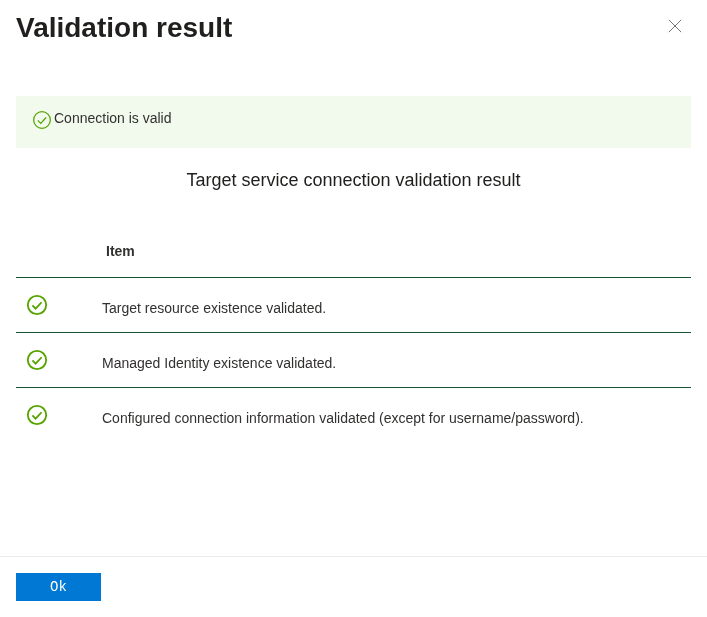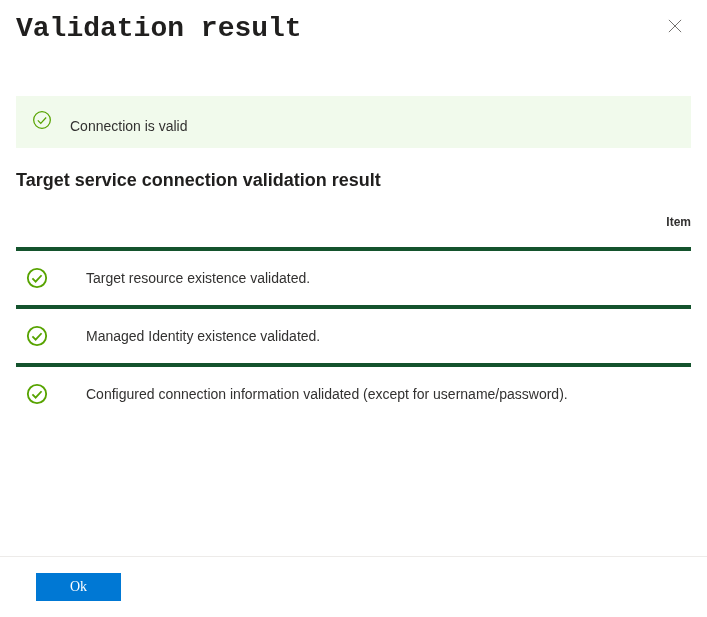--- a/index.html
+++ b/index.html
@@ -19,71 +19,70 @@
     .header {
       display: flex;
       justify-content: space-between;
       align-items: center;
       margin-bottom: 52px;
     }
     .title {
       font-size: 28px;
       font-weight: 600;
       color: #201f1e;
-      font-family: Liberation Mono, monospace;
     }
     .close-btn {
       width: 32px;
       height: 32px;
       display: flex;
       align-items: center;
       justify-content: center;
       cursor: pointer;
       color: #605e5c;
       font-size: 16px;
     }
     .success-banner {
       background: #f1faec;
       padding: 14px 16px;
       display: flex;
-      align-items: flex-end;
-      gap: 18px;
+      align-items: flex-start;
+      gap: 2px;
       margin-bottom: 22px;
     }
     .success-banner .check-icon svg {
       width: 20px;
       height: 20px;
     }
     .banner-text {
       font-size: 14px;
       color: #323130;
     }
     .section-heading {
       font-size: 18px;
-      font-weight: 700;
+      font-weight: 400;
       color: #201f1e;
-      margin-bottom: 24px;
+      margin-bottom: 52px;
+      text-align: center;
     }
     .results-table {
       width: 100%;
     }
     .column-header {
       padding-left: 90px;
       font-weight: 600;
-      font-size: 12px;
+      font-size: 14px;
       color: #323130;
       padding-bottom: 18px;
-      text-align: right;
     }
     .result-row {
       display: flex;
-      align-items: center;
-      border-top: 4px solid #14532d;
+      align-items: flex-end;
+      border-top: 1px solid #14532d;
       padding: 16px 10px;
-      gap: 38px;
+      gap: 54px;
     }
     .result-row .check-icon {
       width: 22px;
       height: 22px;
       flex: 0 0 auto;
     }
     .result-row .check-icon svg {
       width: 22px;
       height: 22px;
     }
@@ -99,22 +98,21 @@
       border-top: 1px solid #edebe9;
       padding: 16px;
     }
     .ok-button {
       background: #0078d4;
       color: #ffffff;
       border: none;
       padding: 6px 34px;
       font-size: 14px;
       cursor: pointer;
-      font-family: Liberation Serif, serif;
-      margin-left: 20px;
+      font-family: Liberation Mono, monospace;
     }
   </style>
 </head>
 <body>
 
 <div class="header">
   <h1 class="title">Validation result</h1>
   <div class="close-btn">
     <span>
       <svg viewBox="0 0 16 16" width="14" height="14" fill="none" stroke="#605e5c" stroke-width="1">

